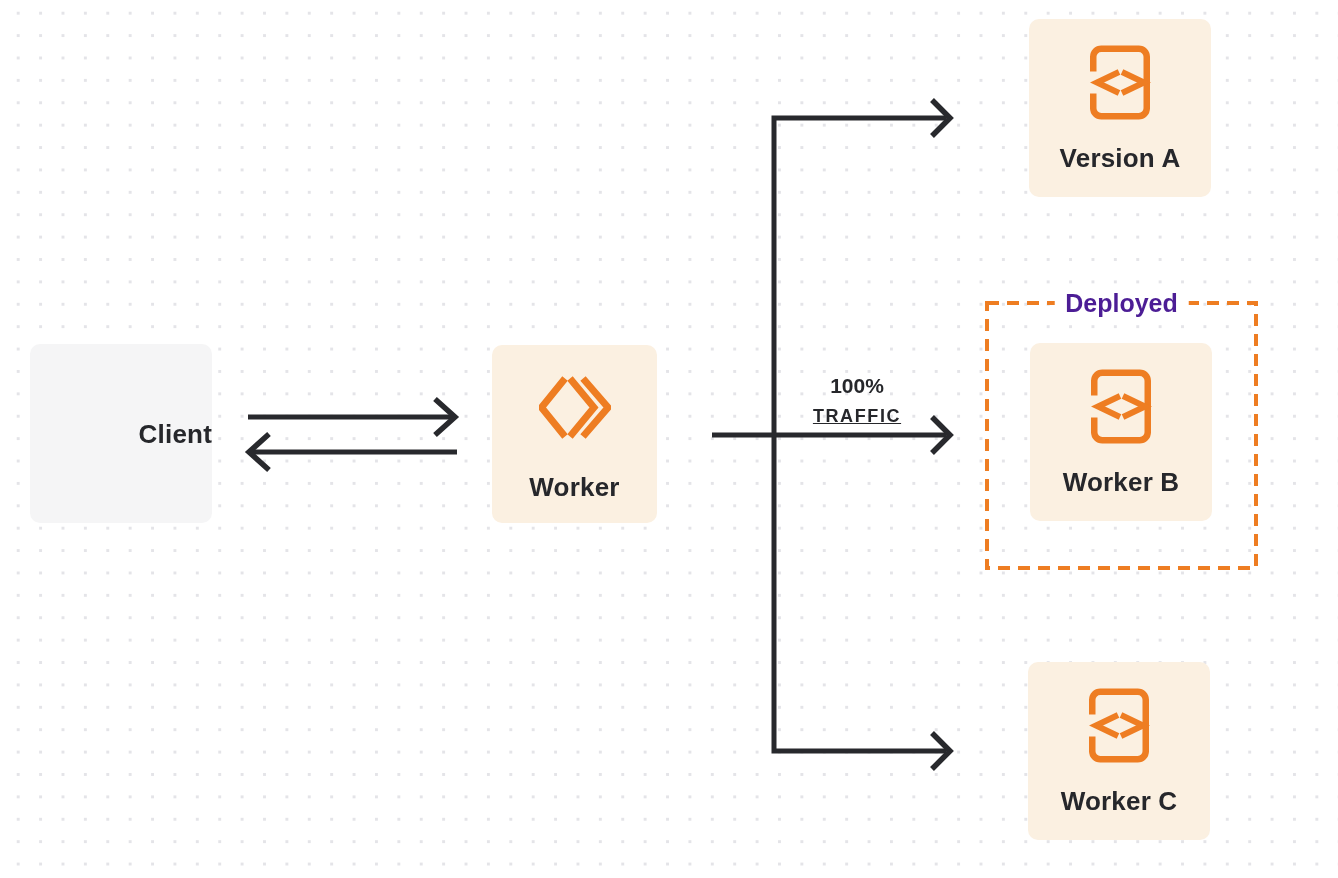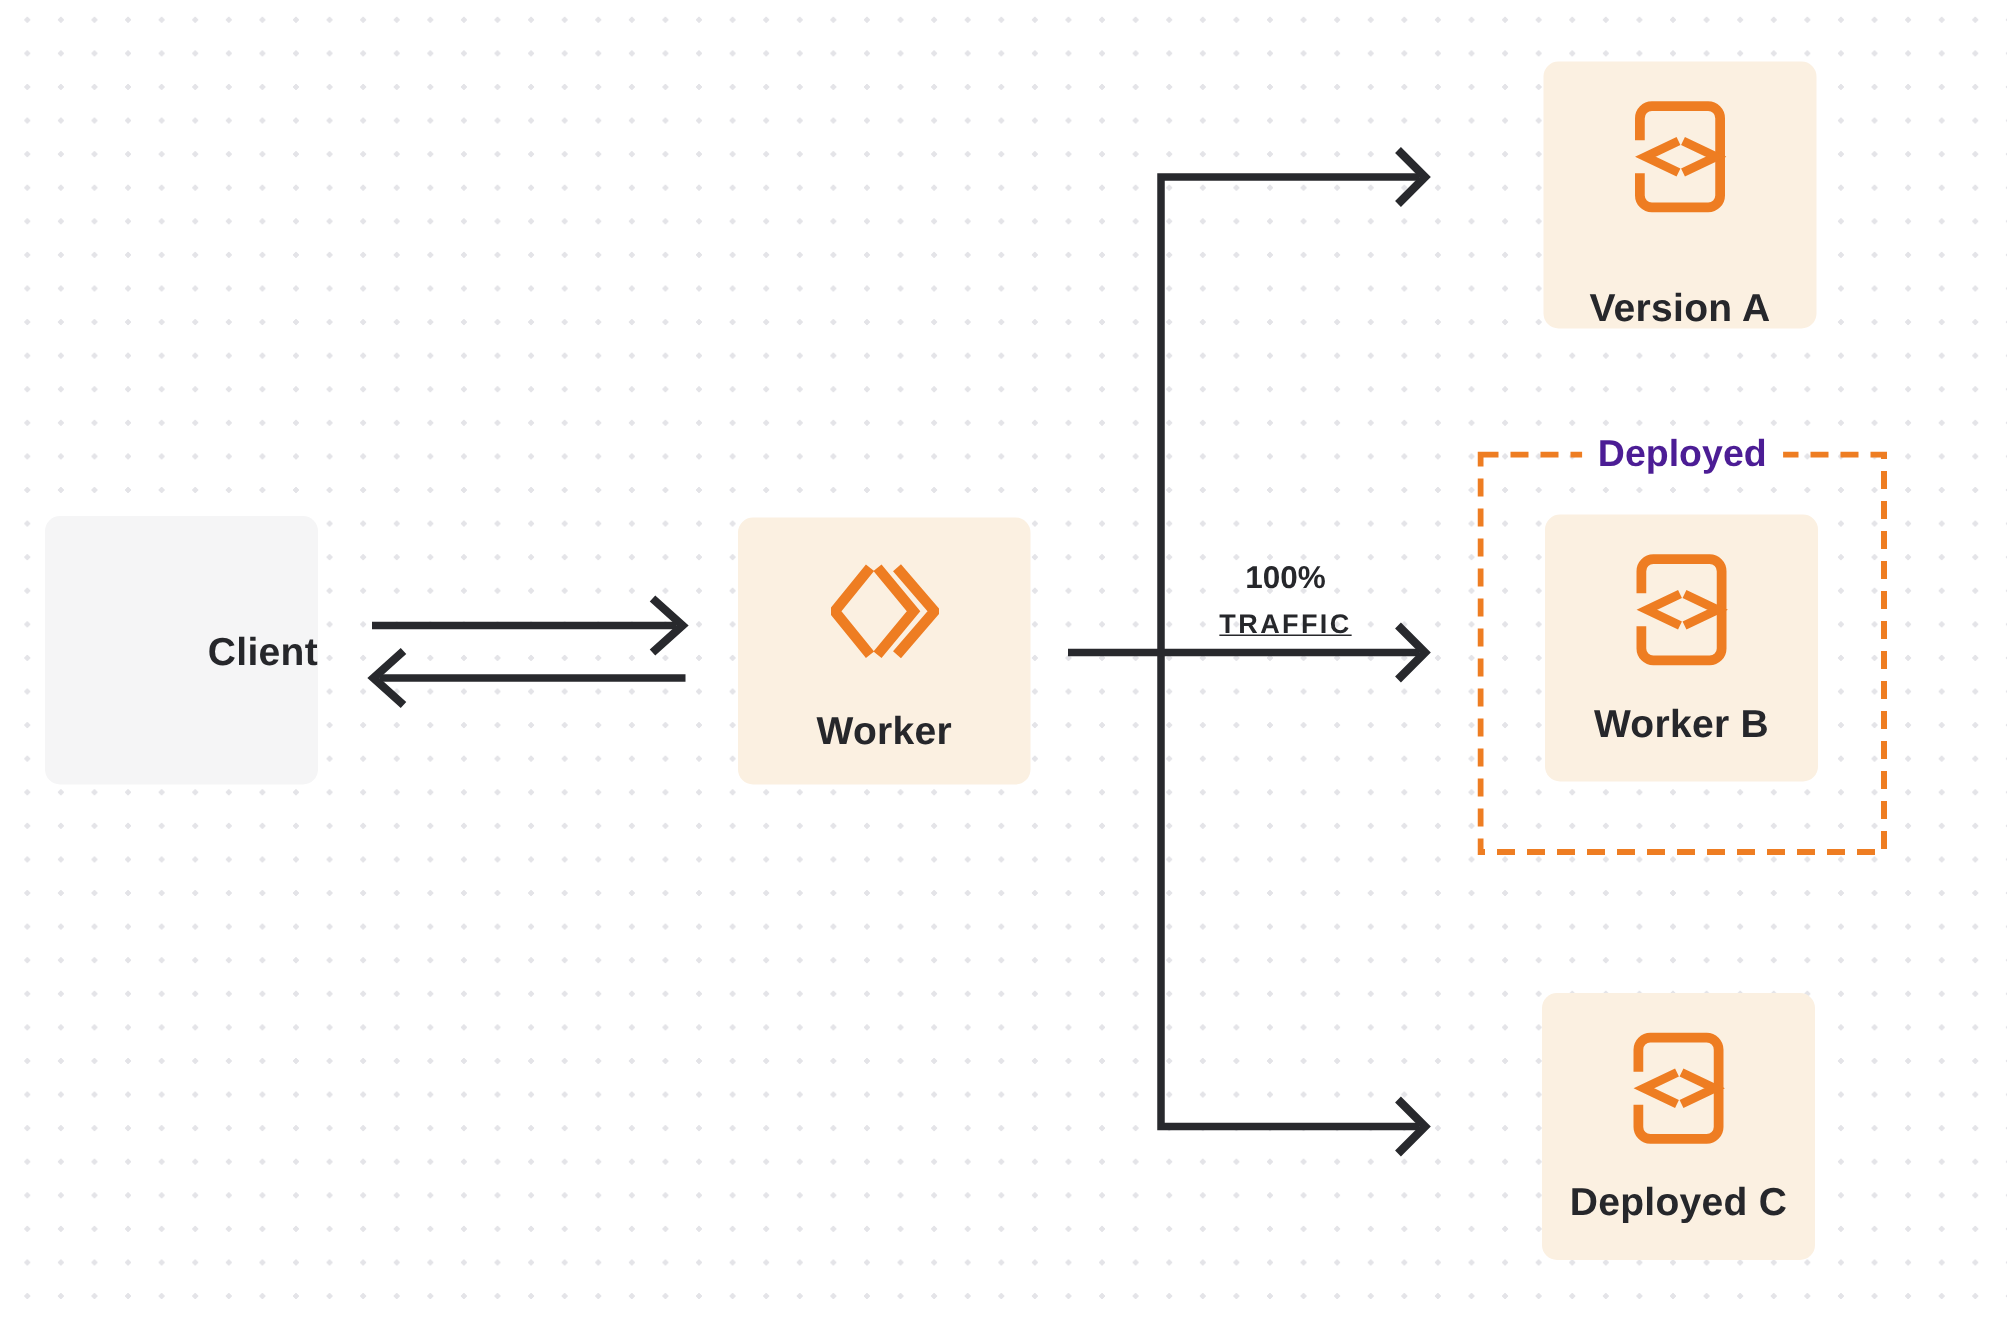--- a/index.html
+++ b/index.html
@@ -32,33 +32,33 @@
     color: #26272b;
     white-space: nowrap;
   }
   .node-client {
     left: 30px; top: 344px; width: 182px; height: 179px;
     background: #f5f5f6;
     justify-content: center;
     align-items: flex-end;
   }
   .node-worker {
-    left: 492px; top: 345px; width: 195px; height: 178px;
+    left: 492px; top: 345px; width: 165px; height: 178px;
     background: #fbf0e1;
   }
   .node-worker .icon-wrap { margin-top: 31px; height: 63px; }
   .node-worker .label { margin-top: 34px; }
 
   .node-version {
     width: 182px; height: 178px;
     background: #fbf0e1;
   }
   .node-version .icon-wrap { margin-top: 26px; height: 75px; }
   .node-version .label { margin-top: 24px; }
-  .node-version-a { left: 1029px; top: 41px; justify-content: space-between; }
+  .node-version-a { left: 1029px; top: 19px; }
   .node-version-b { left: 1030px; top: 343px; }
   .node-version-c { left: 1028px; top: 662px; }
 
   .deployed-box {
     position: absolute;
     left: 985px; top: 301px; width: 273px; height: 269px;
   }
   .deployed-box svg { position: absolute; left: 0; top: 0; }
   .deployed-label {
     position: absolute;
@@ -173,16 +173,16 @@
     <div class="icon-wrap">
       <svg width="62" height="75" viewBox="0 0 62 75" fill="none">
         <rect x="4.25" y="3.75" width="53.5" height="67.5" rx="8" stroke="#ee7d22" stroke-width="6.5"></rect>
         <rect x="0" y="26.5" width="8" height="22" fill="#fbf0e1"></rect>
         <g stroke="#ee7d22" stroke-width="6" stroke-linejoin="miter" stroke-linecap="butt">
           <polyline points="30,27 8,37.5 30,48"></polyline>
           <polyline points="33,27 55,37.5 33,48"></polyline>
         </g>
       </svg>
     </div>
-    <div class="label">Deployed C</div>
+    <div class="label">Worker C</div>
   </div>
 
 </div>
 
 </body></html>

